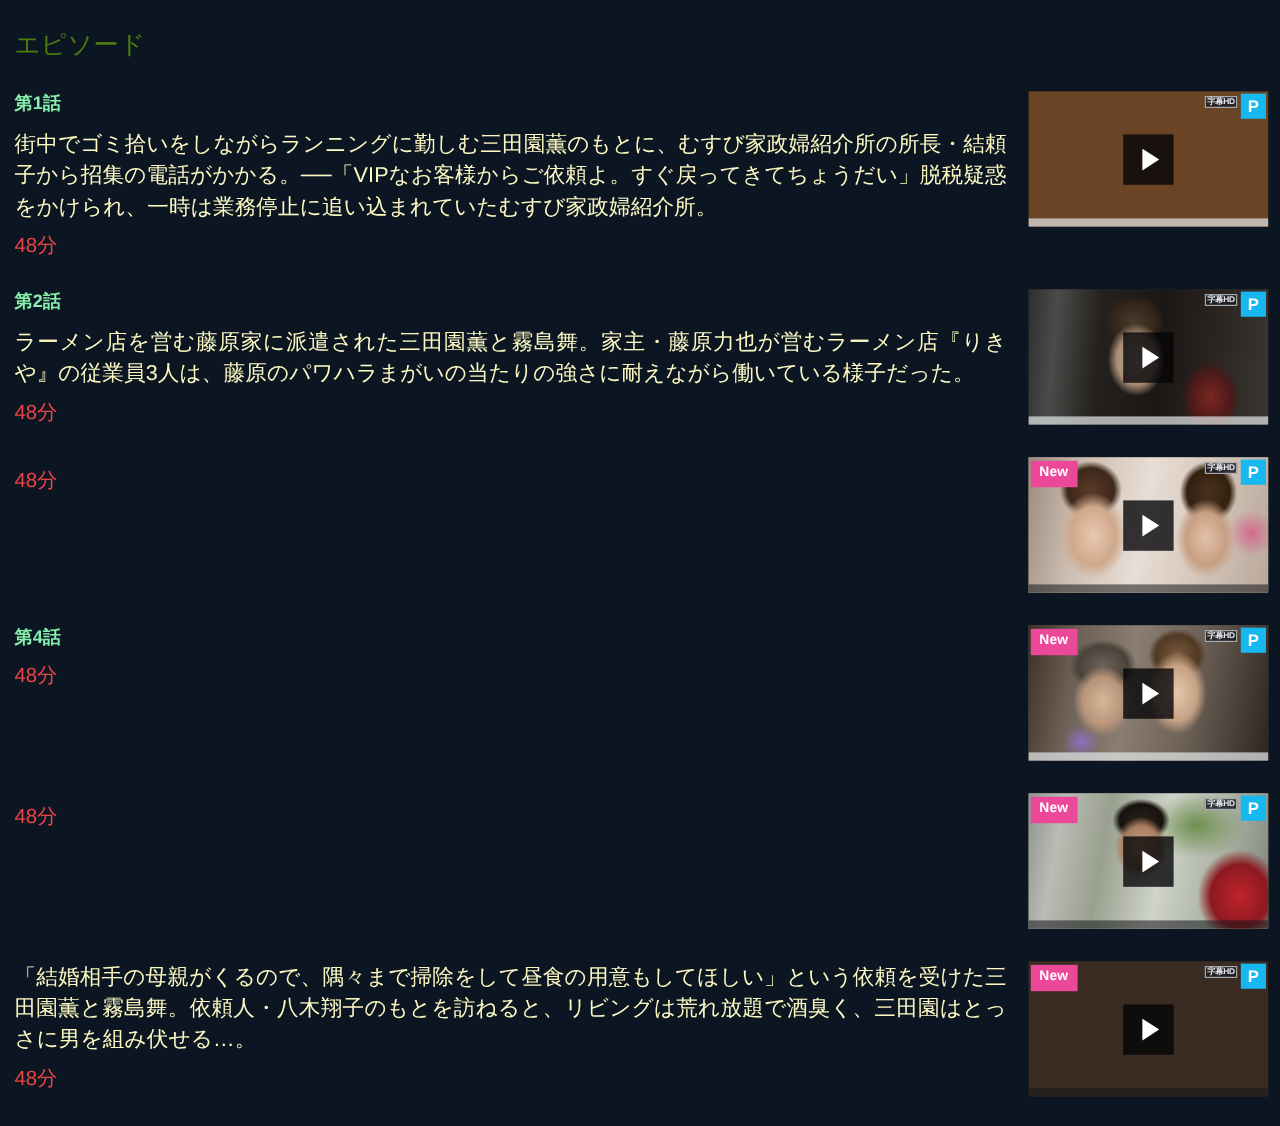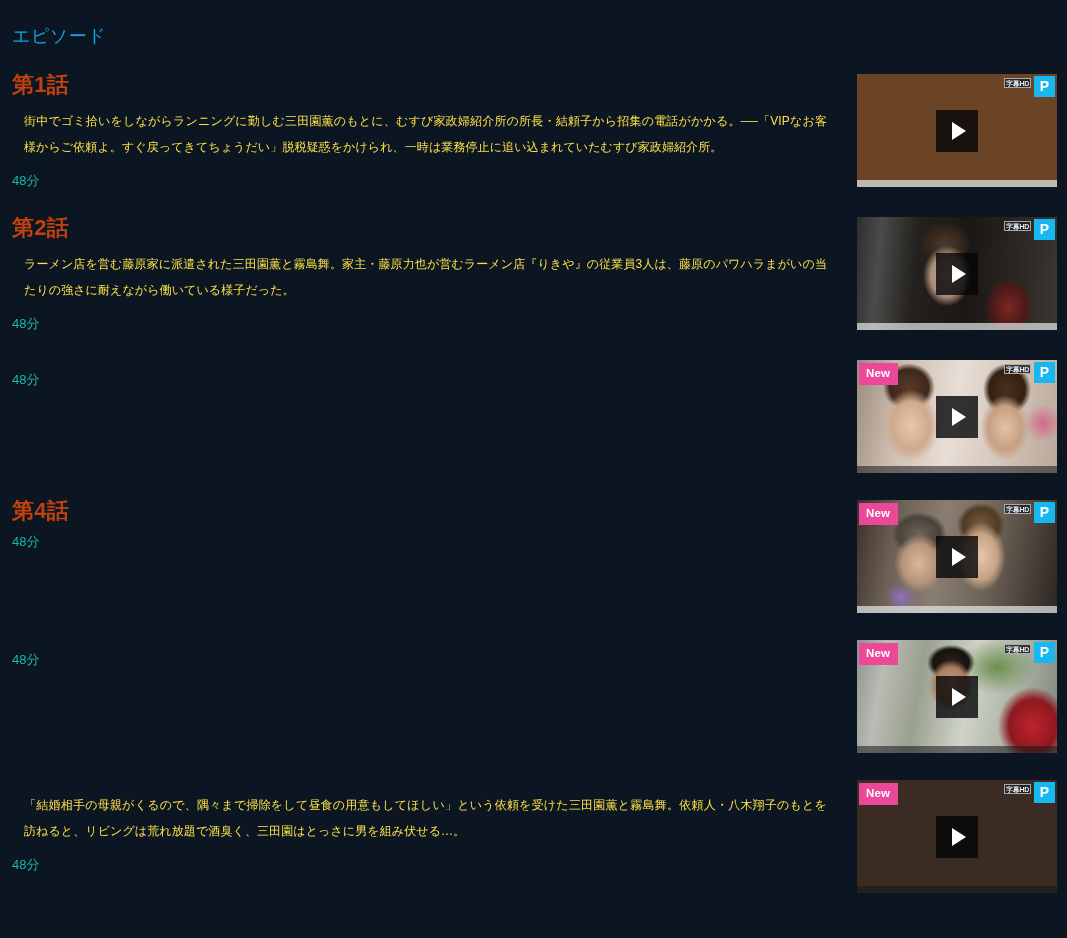--- a/index.html
+++ b/index.html
@@ -19,23 +19,23 @@
   }
 
   .page {
     width: 1067px;
     height: 938px;
     position: relative;
     background: #0b1622;
   }
 
   .section-title {
-    font-size: 18px;
+    font-size: 21px;
     line-height: 24px;
-    color: #0ea5e9;
+    color: #4d7c0f;
     font-weight: 400;
     padding: 12px 0 0 12px;
     letter-spacing: .5px;
   }
 
   .episode-list {
     margin-top: 24px;
     padding: 0 10px 0 12px;
   }
 
@@ -47,42 +47,42 @@
     position: relative;
   }
 
   .ep-text {
     width: 827px;
     flex: 0 0 827px;
     padding-top: 2px;
   }
 
   .ep-title {
-    font-size: 22px;
+    font-size: 15px;
     line-height: 22px;
     font-weight: 700;
-    color: #c2410c;
+    color: #86efac;
     margin: 0 0 9px 0;
     letter-spacing: .2px;
   }
 
   .ep-desc {
-    font-size: 12px;
+    font-size: 18px;
     line-height: 26px;
-    color: #fde047;
-    margin: 12px;
+    color: #fef9c3;
+    margin: 0;
     letter-spacing: .1px;
     text-align: justify;
     text-justify: inter-character;
   }
 
   .ep-duration {
-    font-size: 13px;
+    font-size: 17px;
     line-height: 18px;
-    color: #14b8a6;
+    color: #ef4444;
     margin-top: 11px;
   }
 
   
   .thumb {
     position: relative;
     width: 200px;
     height: 113px;
     flex: 0 0 200px;
     margin-top: 2px;

